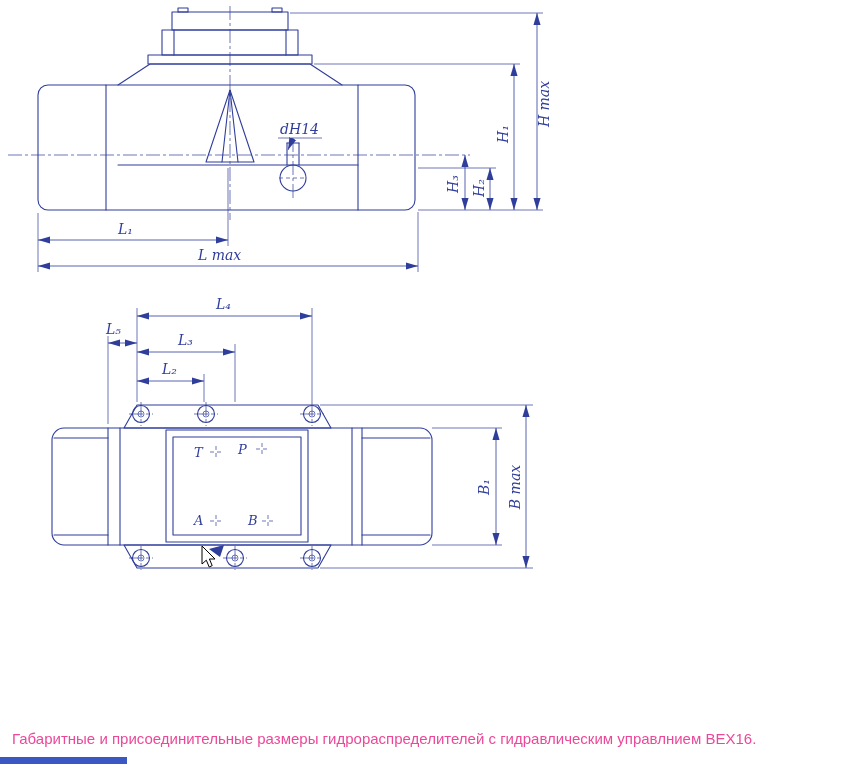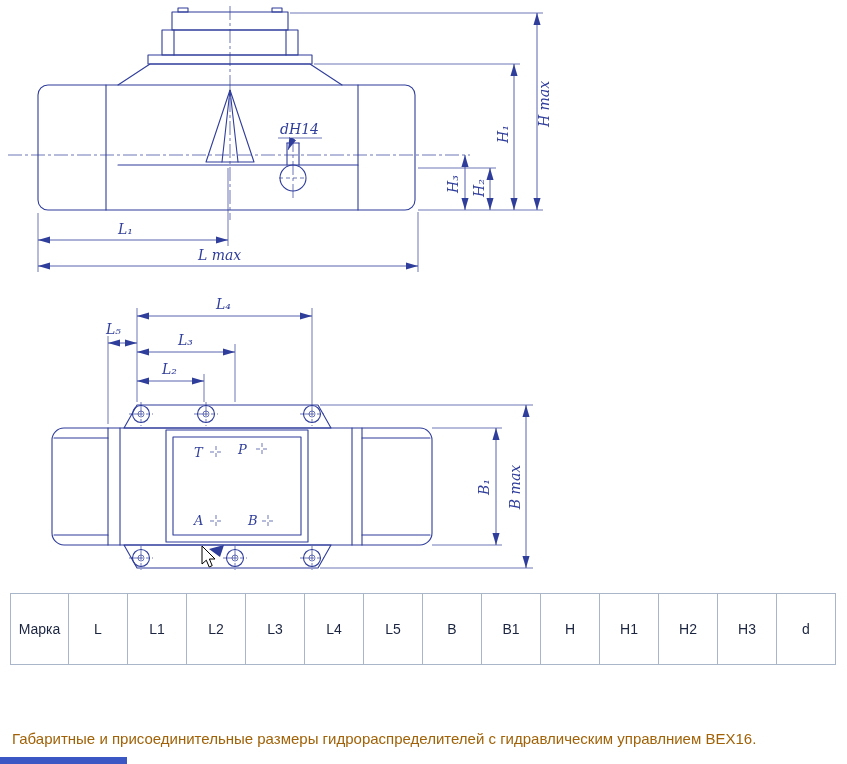--- a/index.html
+++ b/index.html
@@ -9,21 +9,21 @@
   .tn{fill:none;stroke:#2f3d9b;stroke-width:0.7;}
   .cl{fill:none;stroke:#2f3d9b;stroke-width:0.7;stroke-dasharray:14 3 3 3;}
   .dsh{stroke-dasharray:4 3;}
   .dim{fill:none;stroke:#2f3d9b;stroke-width:0.8;marker-start:url(#arr);marker-end:url(#arr);}
   .lbl{font:italic 14px "DejaVu Serif",serif;fill:#2f3d9b;}
   .lbl2{font:italic 13px "DejaVu Serif",serif;fill:#2f3d9b;}
   table.dim-table{position:absolute;top:593px;left:10px;width:826px;border-collapse:collapse;table-layout:fixed;color:#1c2540;font-size:14px;}
   table.dim-table th,table.dim-table td{border:1px solid #a9b6c9;text-align:center;vertical-align:middle;font-weight:normal;padding:4px 3px;word-break:break-word;}
   table.dim-table th{height:62px;}
   table.dim-table td{height:44px;}
-  .caption{position:absolute;top:730px;left:12px;font-size:15px;color:#a16207;}
+  .caption{position:absolute;top:730px;left:12px;font-size:15px;color:#ec4899;}
   .bottom-bar{position:absolute;bottom:0;left:0;width:127px;height:7px;background:#3a57c4;}
 </style>
 </head>
 <body>
 
 <svg class="drawing" width="847" height="590" viewBox="0 0 847 590" xmlns="http://www.w3.org/2000/svg">
   <defs>
     <marker id="arr" viewBox="0 0 12 8" markerWidth="13" markerHeight="9" refX="11.5" refY="4" orient="auto-start-reverse" markerUnits="userSpaceOnUse">
       <path d="M0,0.6 L11.5,4 L0,7.4 Z" fill="#2f3d9b"></path>
     </marker>
@@ -199,34 +199,18 @@
       <col>
       <col>
       <col>
       <col>
       <col>
       <col>
       <col>
       <col>
   </colgroup>
   <tbody>
-      <tr>
-    <th>Марка</th>
-    <th>L</th>
-    <th>L1</th>
-    <th>L2</th>
-    <th>L3</th>
-    <th>L4</th>
-    <th>L5</th>
-    <th>B</th>
-    <th>B1</th>
-    <th>H</th>
-    <th>H1</th>
-    <th>H2</th>
-    <th>H3</th>
-    <th>d</th>
-  </tr>
 </tbody>
   </table>
 
 <div class="caption">Габаритные и присоединительные размеры гидрораспределителей с гидравлическим управлнием ВЕХ16.</div>
 
 <div class="bottom-bar"></div>
 
 </body></html>

